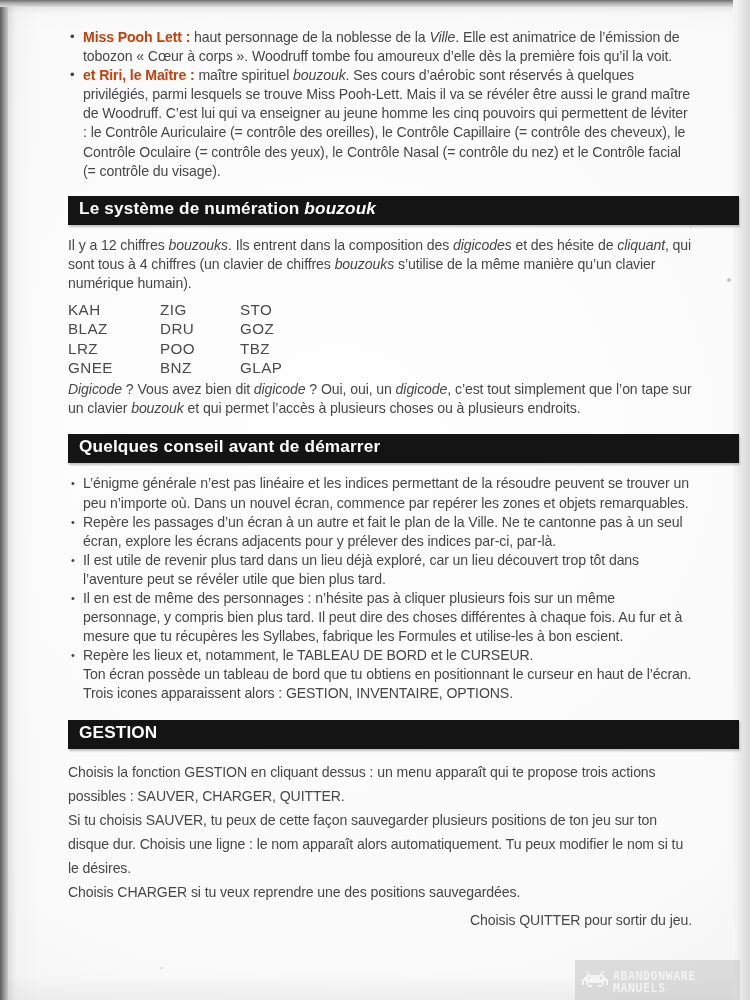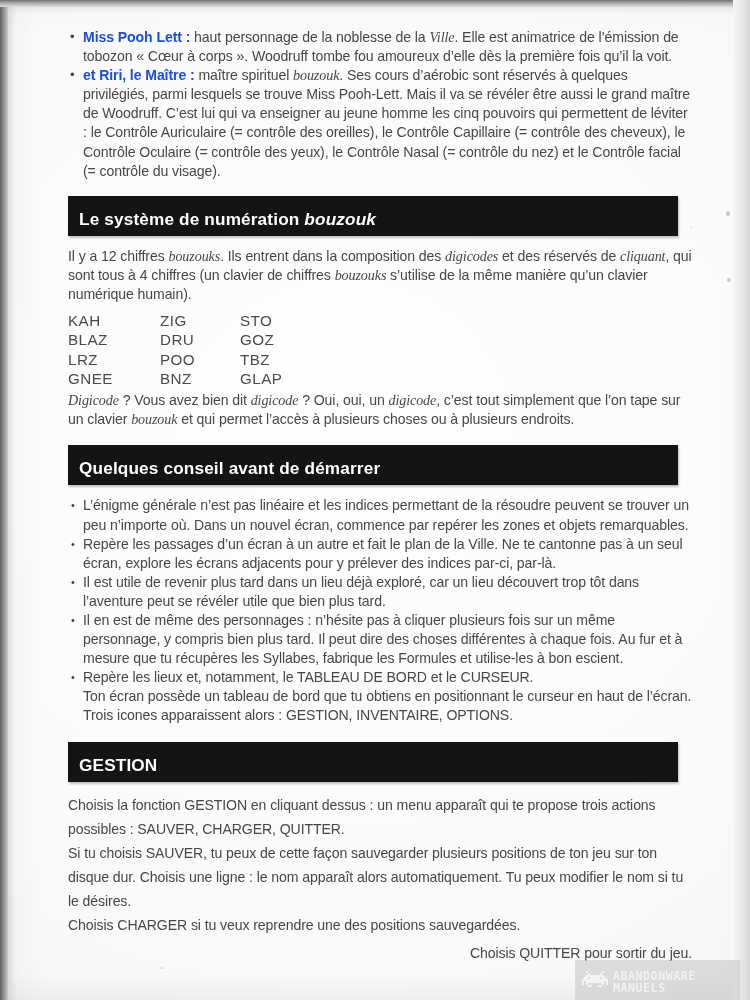--- a/index.html
+++ b/index.html
@@ -98,32 +98,32 @@
     left: 2px;
     top: -1px;
     font-size: 13px;
     color: #3d3d3d;
   }
   ul.blist.dotsmall > li::before {
     font-size: 11px;
     left: 3px;
     top: 0px;
   }
-  .bname { font-weight: bold; color: #1d4ed8; }
-  i.it { font-style: italic; font-family: Liberation Serif, serif; }
+  .bname { font-weight: bold; color: #c2410c; }
+  i.it { font-style: italic; }
 
   
   .head-bar {
     background: #141414;
     color: #ffffff;
     font-weight: bold;
     font-size: 17.2px;
     letter-spacing: 0.15px;
-    padding: 13px 0 6px 11px;
-    width: 610px;
+    padding: 2px 0 6px 11px;
+    width: 671px;
     box-sizing: border-box;
     box-shadow: 1px 2px 2px rgba(120,120,120,0.45);
   }
   .head-bar .it { font-style: italic; }
 
   
   .num-grid {
     display: grid;
     grid-template-columns: 92px 80px 120px;
     font-size: 15.2px;
@@ -181,21 +181,21 @@
       <li style="margin-top:0px;">
         <span class="bname">et Riri, le Maître :</span><span> maître spirituel </span><i class="it">bouzouk</i><span>. Ses cours d’aérobic sont réservés à quelques privilégiés, parmi lesquels se trouve Miss Pooh-Lett. Mais il va se révéler être aussi le grand maître de Woodruff. C’est lui qui va enseigner au jeune homme les cinq pouvoirs qui permettent de léviter : le Contrôle Auriculaire (= contrôle des oreilles), le Contrôle Capillaire (= contrôle des cheveux), le Contrôle Oculaire (= contrôle des yeux), le Contrôle Nasal (= contrôle du nez) et le Contrôle facial (= contrôle du visage).</span>
       </li>
     </ul>
 
     <div class="head-bar" style="margin-top:15px;">
       <span>Le système de numération </span><span class="it">bouzouk</span>
     </div>
 
     <p class="para" style="margin-top:11px;">
-      <span>Il y a 12 chiffres </span><i class="it">bouzouks</i><span>. Ils entrent dans la composition des </span><i class="it">digicodes</i><span> et des réservés de </span><i class="it">cliquant</i><span>, qui sont tous à 4 chiffres (un clavier de chiffres </span><i class="it">bouzouks</i><span> s’utilise de la même manière qu’un clavier numérique humain).</span>
+      <span>Il y a 12 chiffres </span><i class="it">bouzouks</i><span>. Ils entrent dans la composition des </span><i class="it">digicodes</i><span> et des hésite de </span><i class="it">cliquant</i><span>, qui sont tous à 4 chiffres (un clavier de chiffres </span><i class="it">bouzouks</i><span> s’utilise de la même manière qu’un clavier numérique humain).</span>
     </p>
 
     <div class="num-grid" style="margin-top:7px;">
       <div class="num-cell">KAH</div>
       <div class="num-cell">ZIG</div>
       <div class="num-cell">STO</div>
       <div class="num-cell">BLAZ</div>
       <div class="num-cell">DRU</div>
       <div class="num-cell">GOZ</div>
       <div class="num-cell">LRZ</div>

